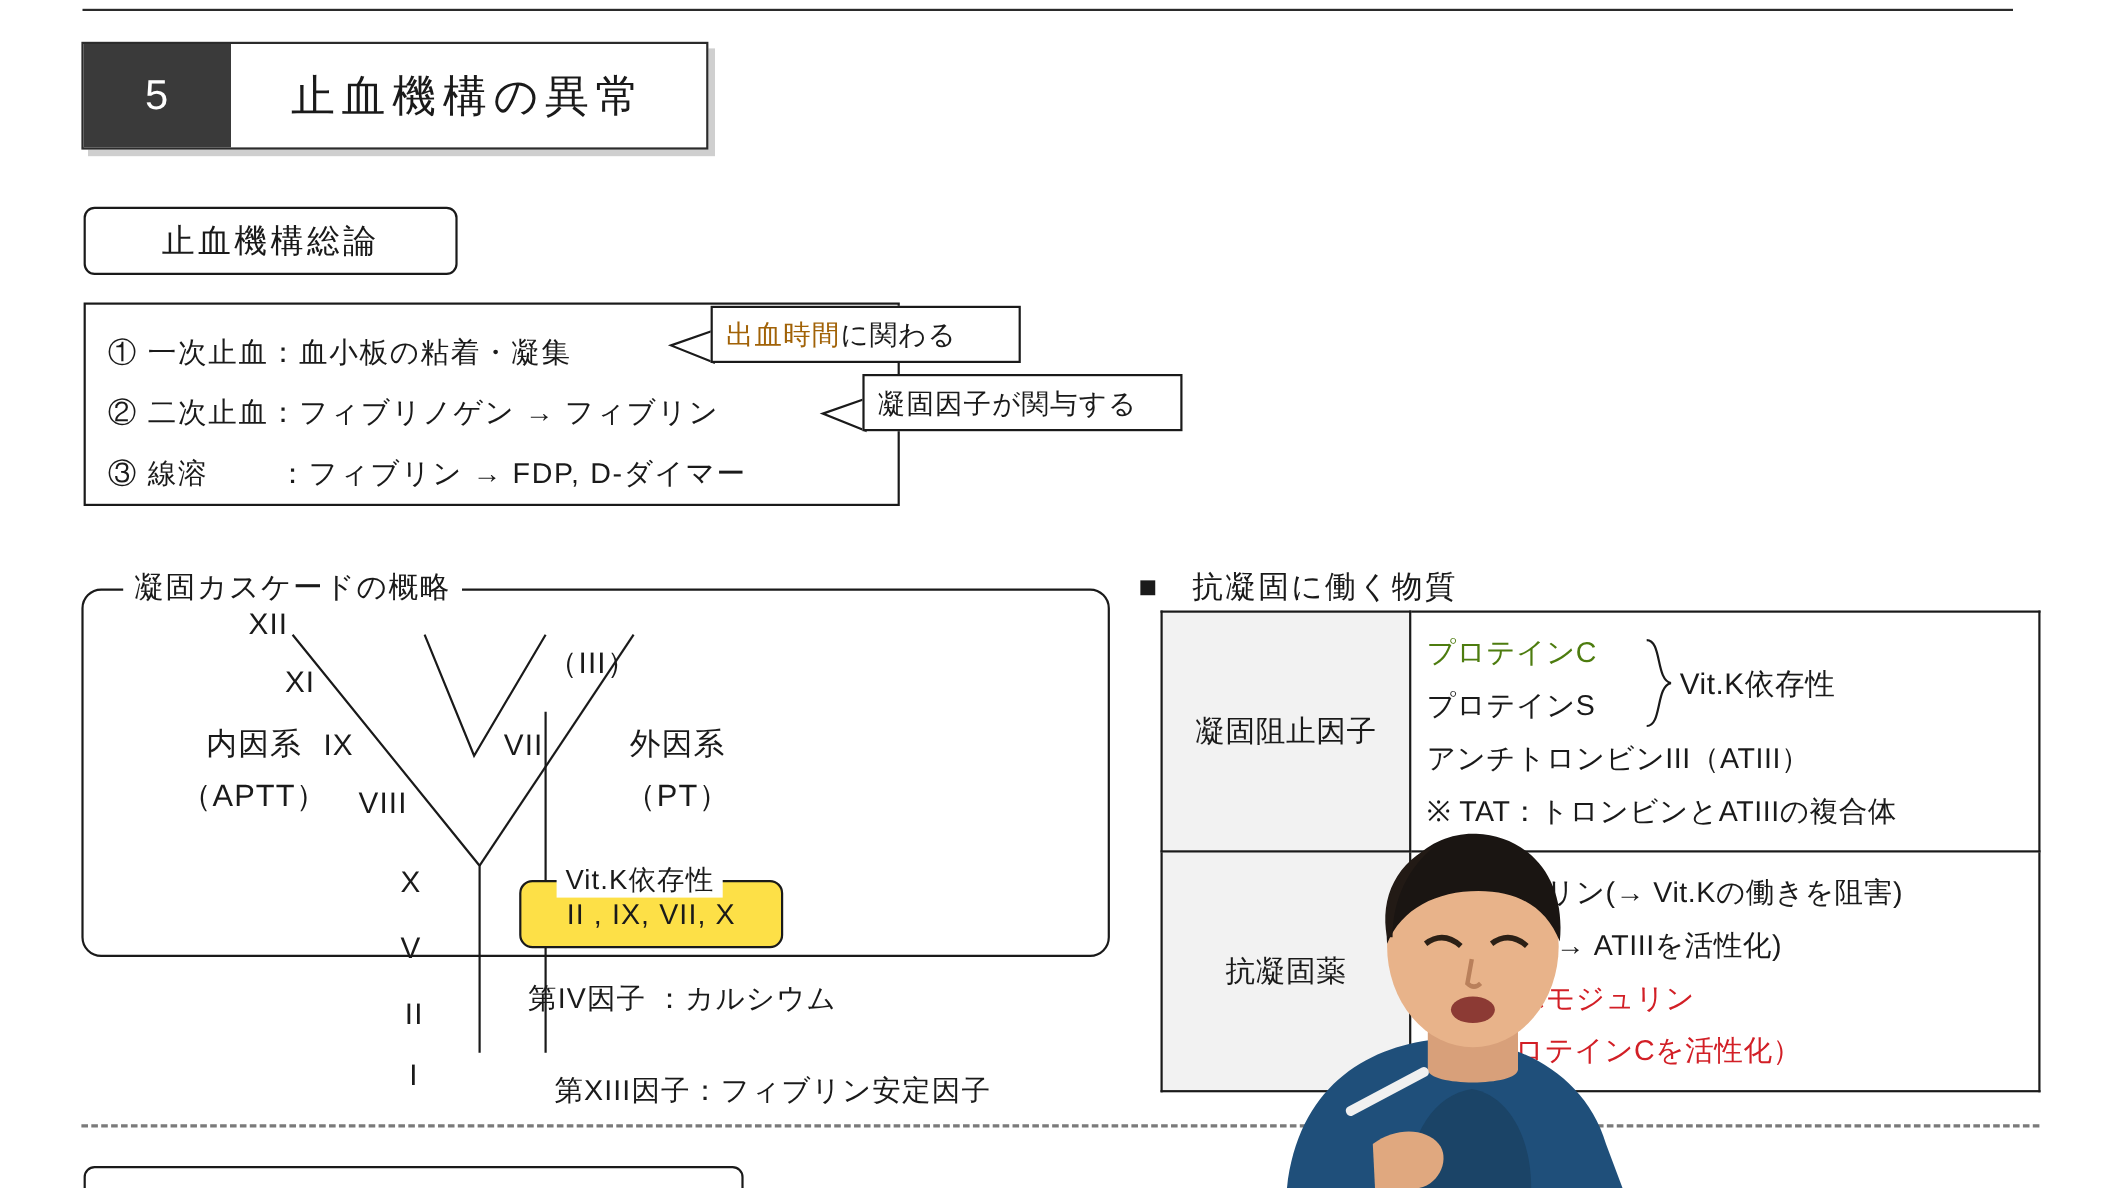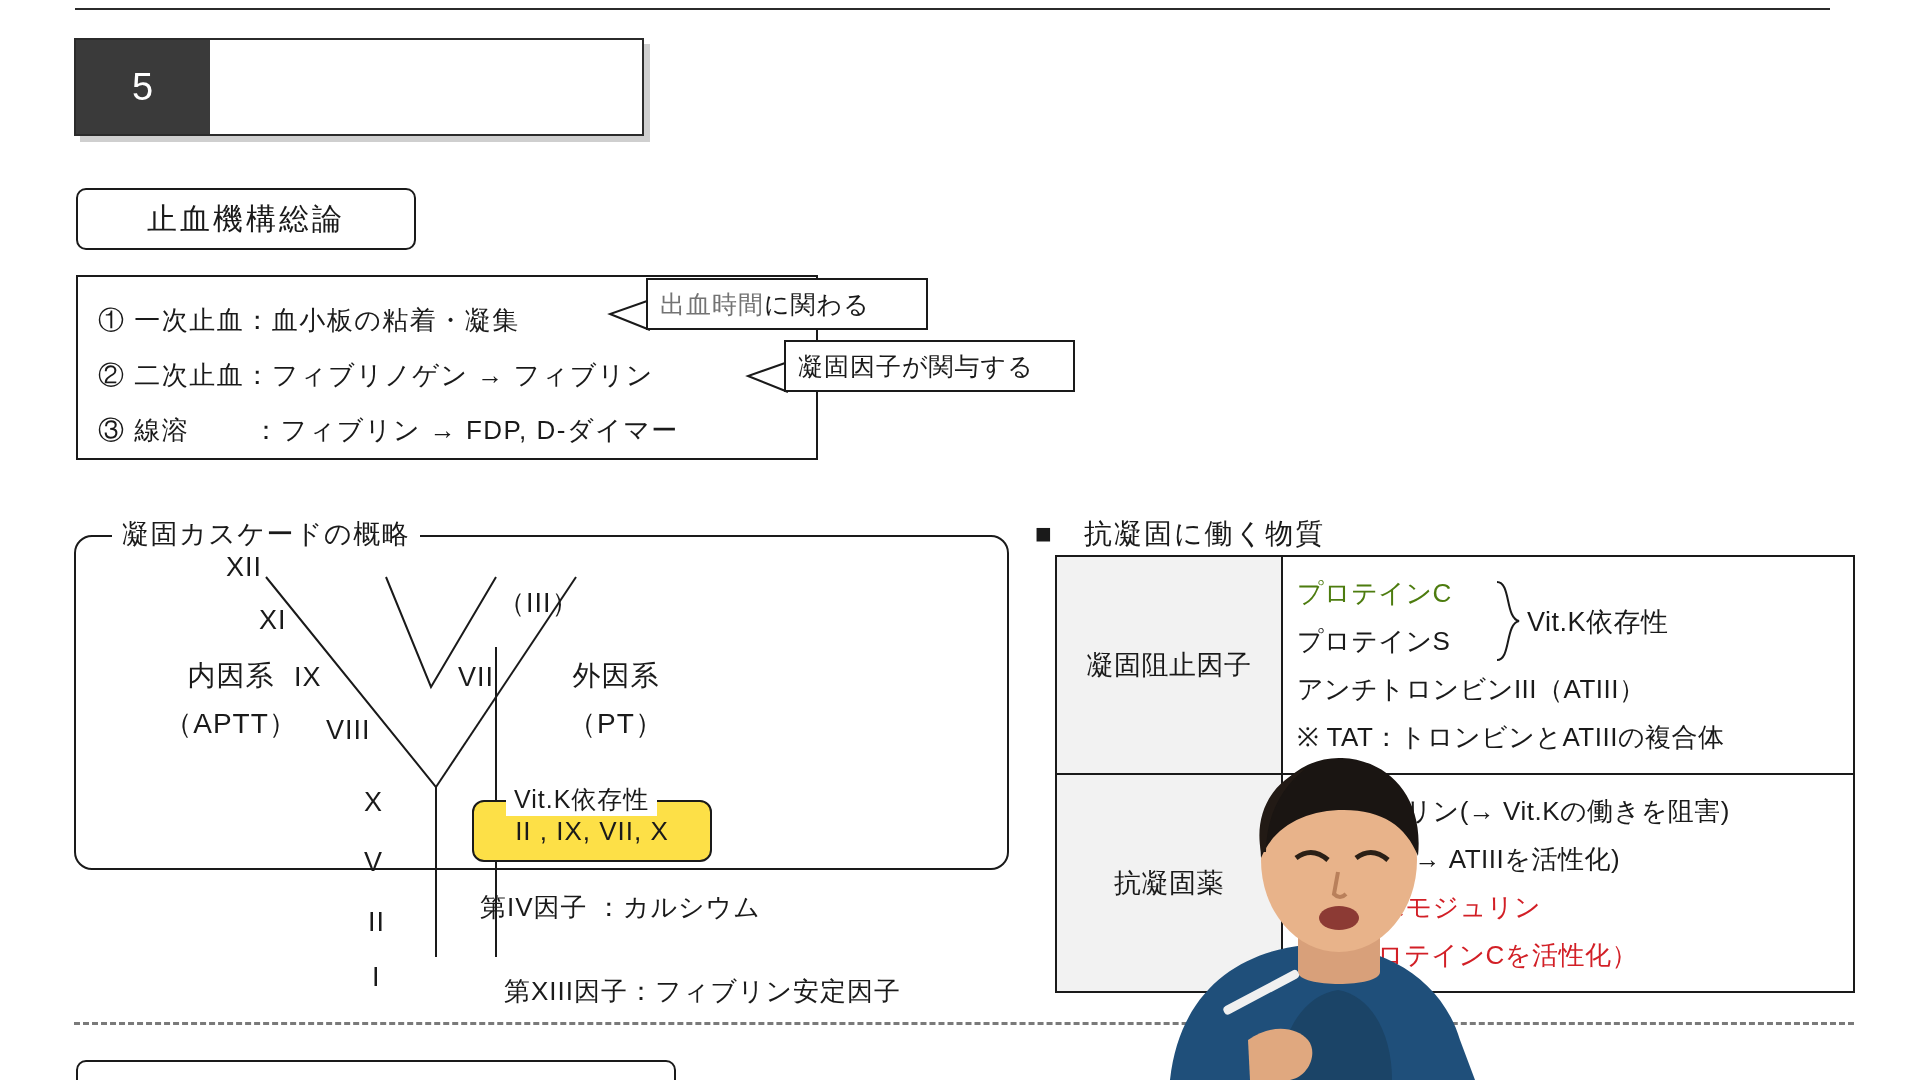--- a/index.html
+++ b/index.html
@@ -101,21 +101,21 @@
     font-size: 25px;
     letter-spacing: 1px;
     display: flex;
     align-items: center;
     padding: 0 12px;
     white-space: nowrap;
     z-index: 5;
   }
   #callout-bleeding { left: 646px; top: 278px; width: 282px; height: 52px; }
   #callout-factor   { left: 784px; top: 340px; width: 291px; height: 52px; }
-  .red { color: #737373; font-family: Liberation Serif, serif; }
+  .red { color: #a16207; font-family: Liberation Serif, serif; }
   .tail {
     position: absolute;
     z-index: 4;
   }
   
   .cascade {
     position: absolute;
     left: 74px; top: 535px;
     width: 935px; height: 335px;
     box-sizing: border-box;
@@ -236,20 +236,21 @@
 </style>
 </head>
 <body>
 
 <div class="slide">
 
   <div class="top-rule"></div>
 
   <div class="section-header">
     <div class="section-num">5</div>
+    <div class="section-title">止血機構の異常</div>
   </div>
 
   <div class="subtitle-pill">止血機構総論</div>
 
   <div class="list-box">
     <div class="list-row">① 一次止血：血小板の粘着・凝集</div>
     <div class="list-row">② 二次止血：フィブリノゲン → フィブリン</div>
     <div class="list-row">③ 線溶　　 ：フィブリン → FDP, D-ダイマー</div>
   </div>
 

